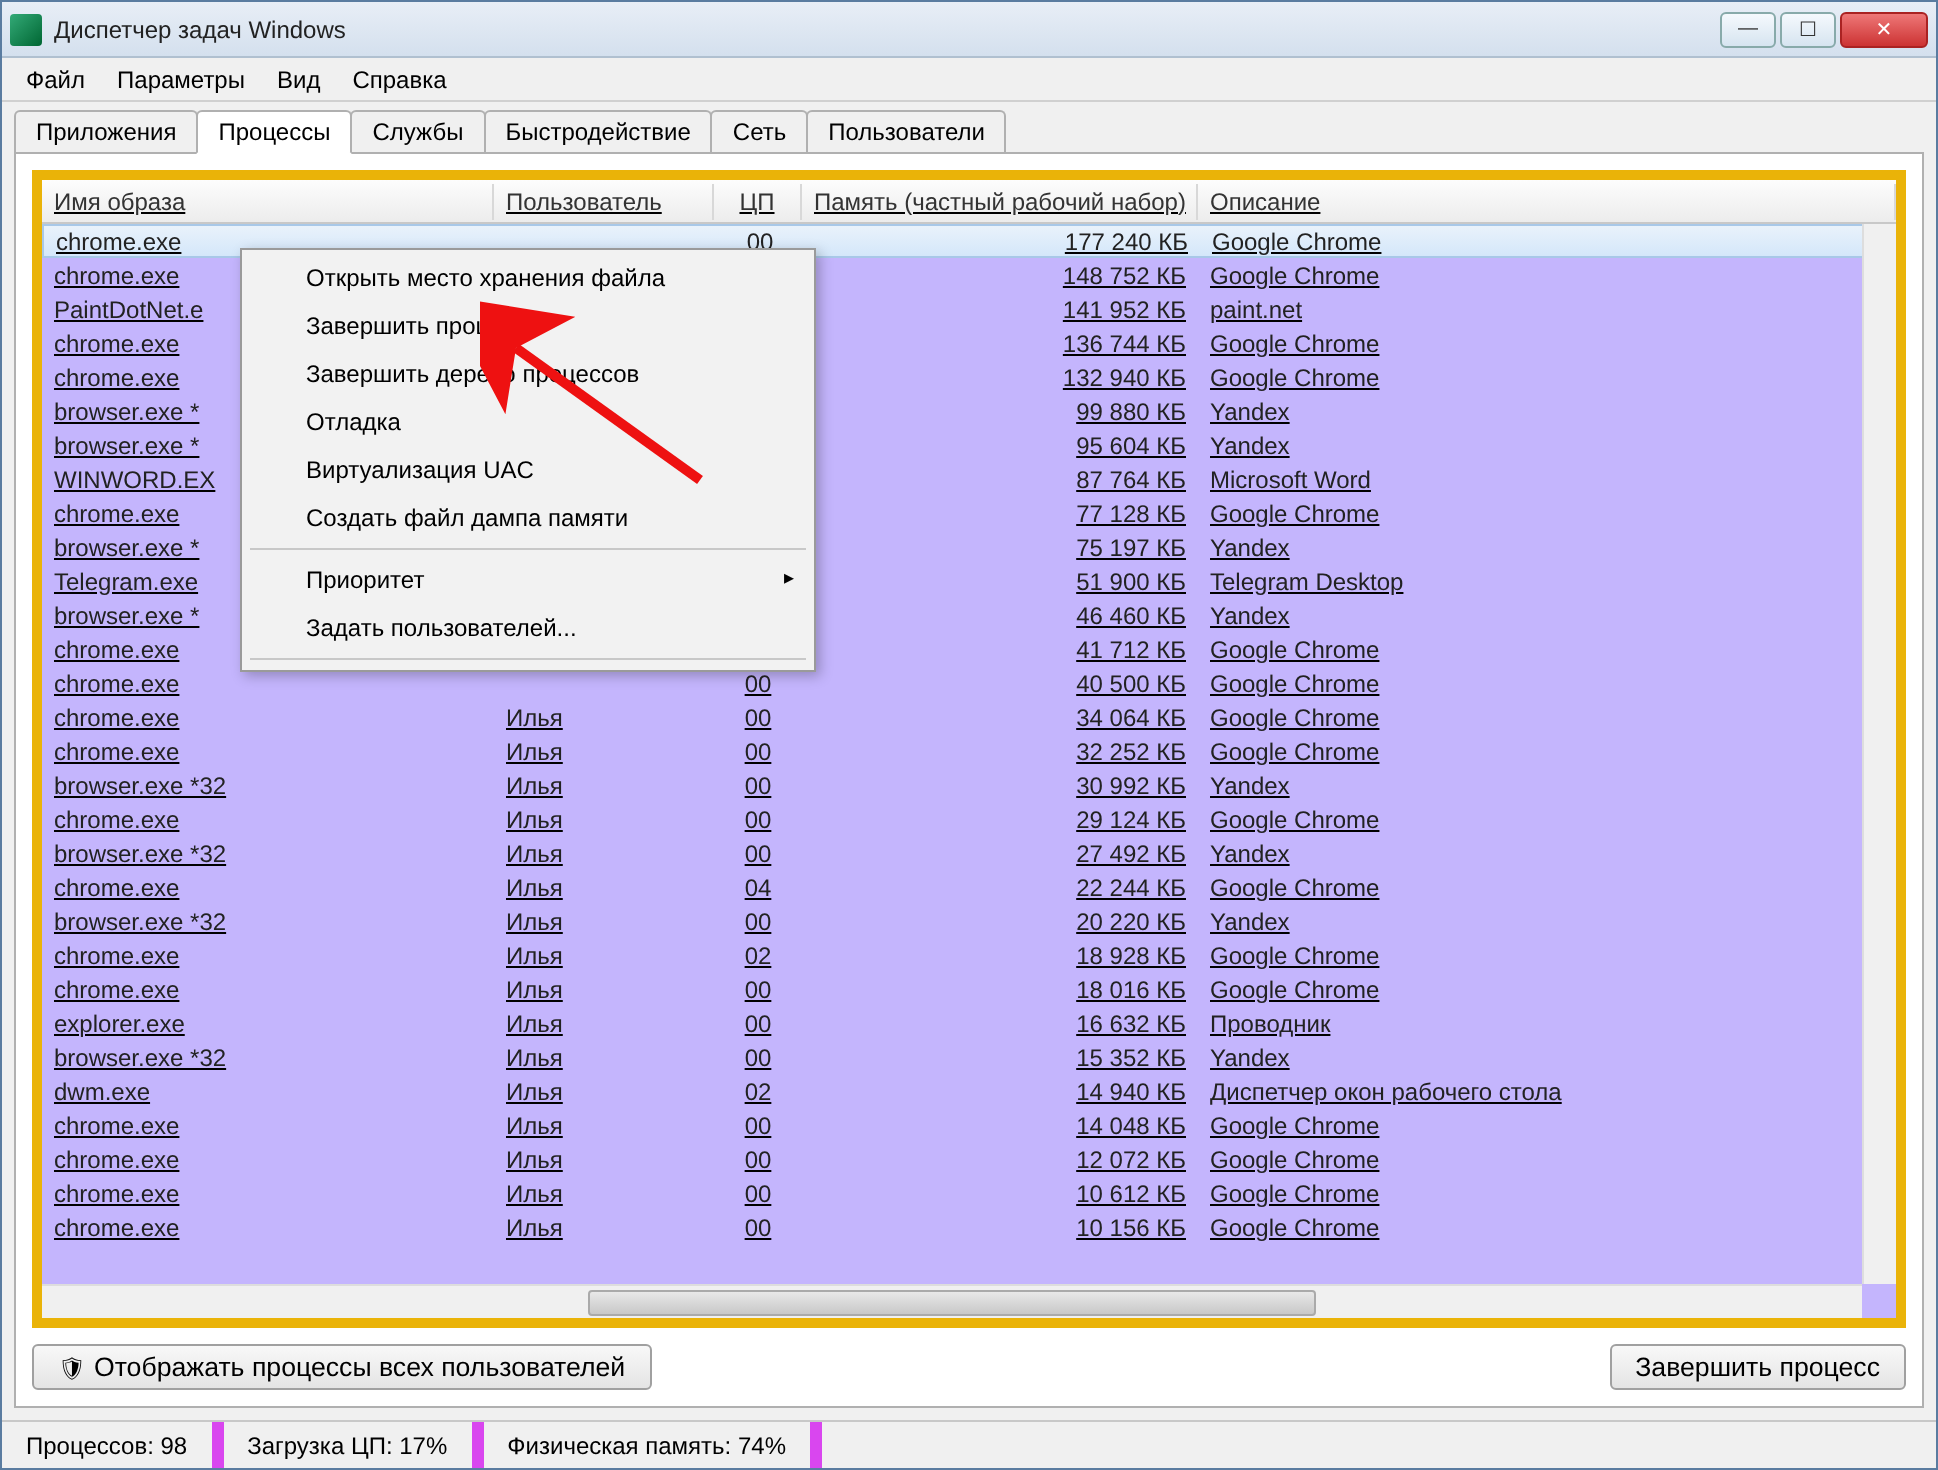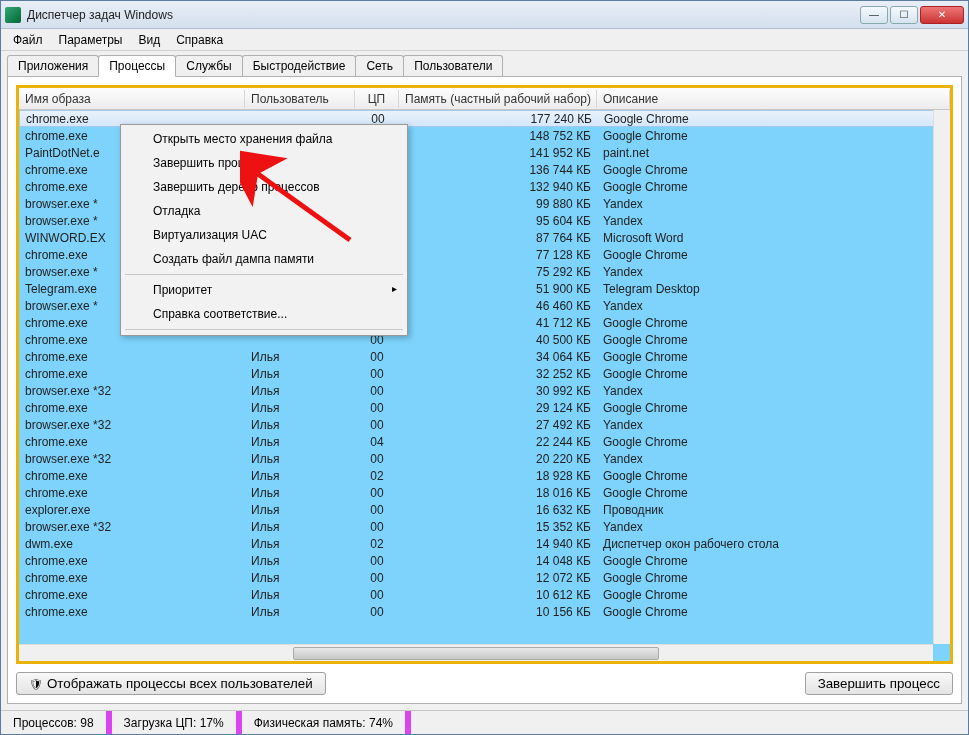--- a/index.html
+++ b/index.html
@@ -91,26 +91,27 @@
   border: 1px solid #b0b0b0;
   background: #fff;
   flex: 1;
   margin: 0 6px 6px 6px;
   display: flex;
   flex-direction: column;
   padding: 8px;
   min-height: 0;
 }
 .table-wrap {
-  border: 3px solid #eab308;
+  border: 5px solid #eab308;
   flex: 1;
   overflow: hidden;
   position: relative;
-  background: #7dd3fc;
+  background: #c4b5fd;
   min-height: 0;
+  text-decoration: underline;
 }
 .table-header {
   display: flex;
   background: linear-gradient(#fdfdfd,#ececec);
   border-bottom: 1px solid #c8c8c8;
   height: 22px;
   align-items: center;
 }
 .th {
   padding: 2px 6px;
@@ -345,21 +346,21 @@
             <div class="td col-name">chrome.exe</div>
             <div class="td col-user"></div>
             <div class="td col-cpu">00</div>
             <div class="td col-mem">77 128 КБ</div>
             <div class="td col-desc">Google Chrome</div>
           </div>
           <div class="row">
             <div class="td col-name">browser.exe *</div>
             <div class="td col-user"></div>
             <div class="td col-cpu">00</div>
-            <div class="td col-mem">75 292 КБ</div>
+            <div class="td col-mem">75 197 КБ</div>
             <div class="td col-desc">Yandex</div>
           </div>
           <div class="row">
             <div class="td col-name">Telegram.exe</div>
             <div class="td col-user"></div>
             <div class="td col-cpu">00</div>
             <div class="td col-mem">51 900 КБ</div>
             <div class="td col-desc">Telegram Desktop</div>
           </div>
           <div class="row">
@@ -517,21 +518,21 @@
 
 <div class="ctx" id="ctx">
     <div class="ctx-item">Открыть место хранения файла</div>
     <div class="ctx-item">Завершить процесс</div>
     <div class="ctx-item">Завершить дерево процессов</div>
     <div class="ctx-item">Отладка</div>
     <div class="ctx-item">Виртуализация UAC</div>
     <div class="ctx-item">Создать файл дампа памяти</div>
     <div class="ctx-sep"></div>
     <div class="ctx-item submenu">Приоритет</div>
-    <div class="ctx-item">Справка соответствие...</div>
+    <div class="ctx-item">Задать пользователей...</div>
     <div class="ctx-sep"></div>
   </div>
 
 <div class="highlight-oval" style="left:133px; top:154px; width:150px; height:24px;"></div>
 
 <svg class="arrow-svg" style="left:240px; top:150px;" width="130" height="110">
   <defs>
     <marker id="ah" markerWidth="12" markerHeight="12" refX="3" refY="6" orient="auto">
       <path d="M0,0 L12,6 L0,12 L3,6 Z" fill="#e11"></path>
     </marker>

